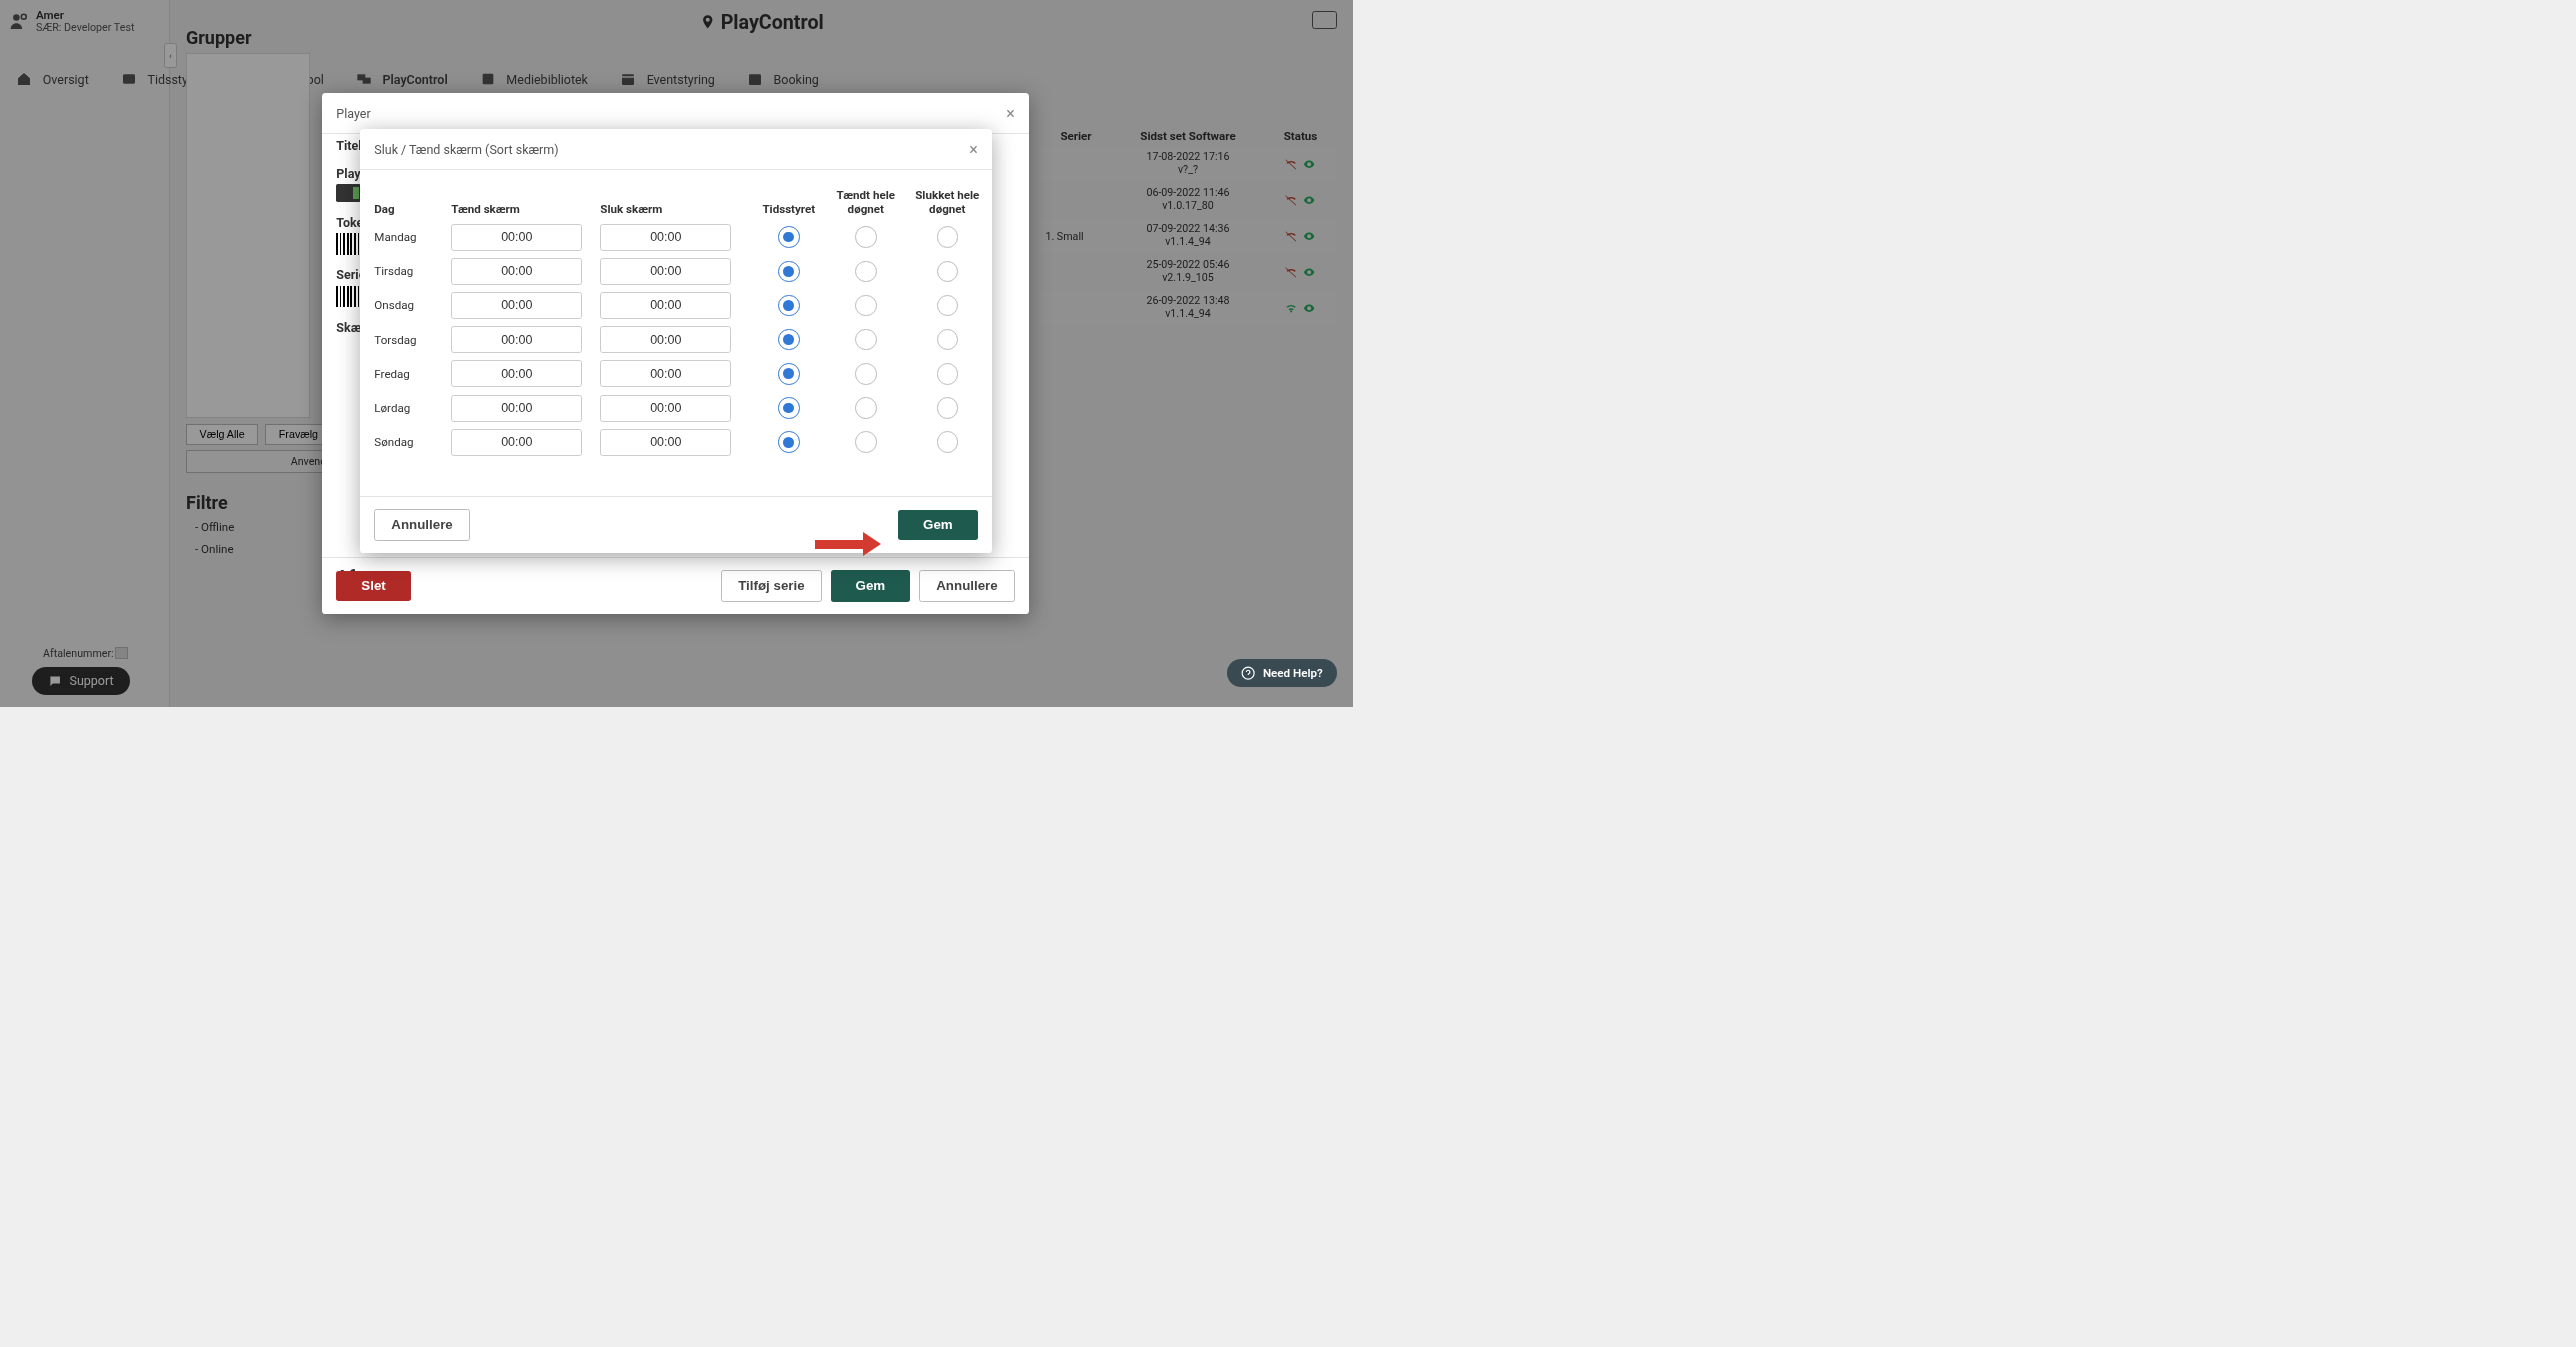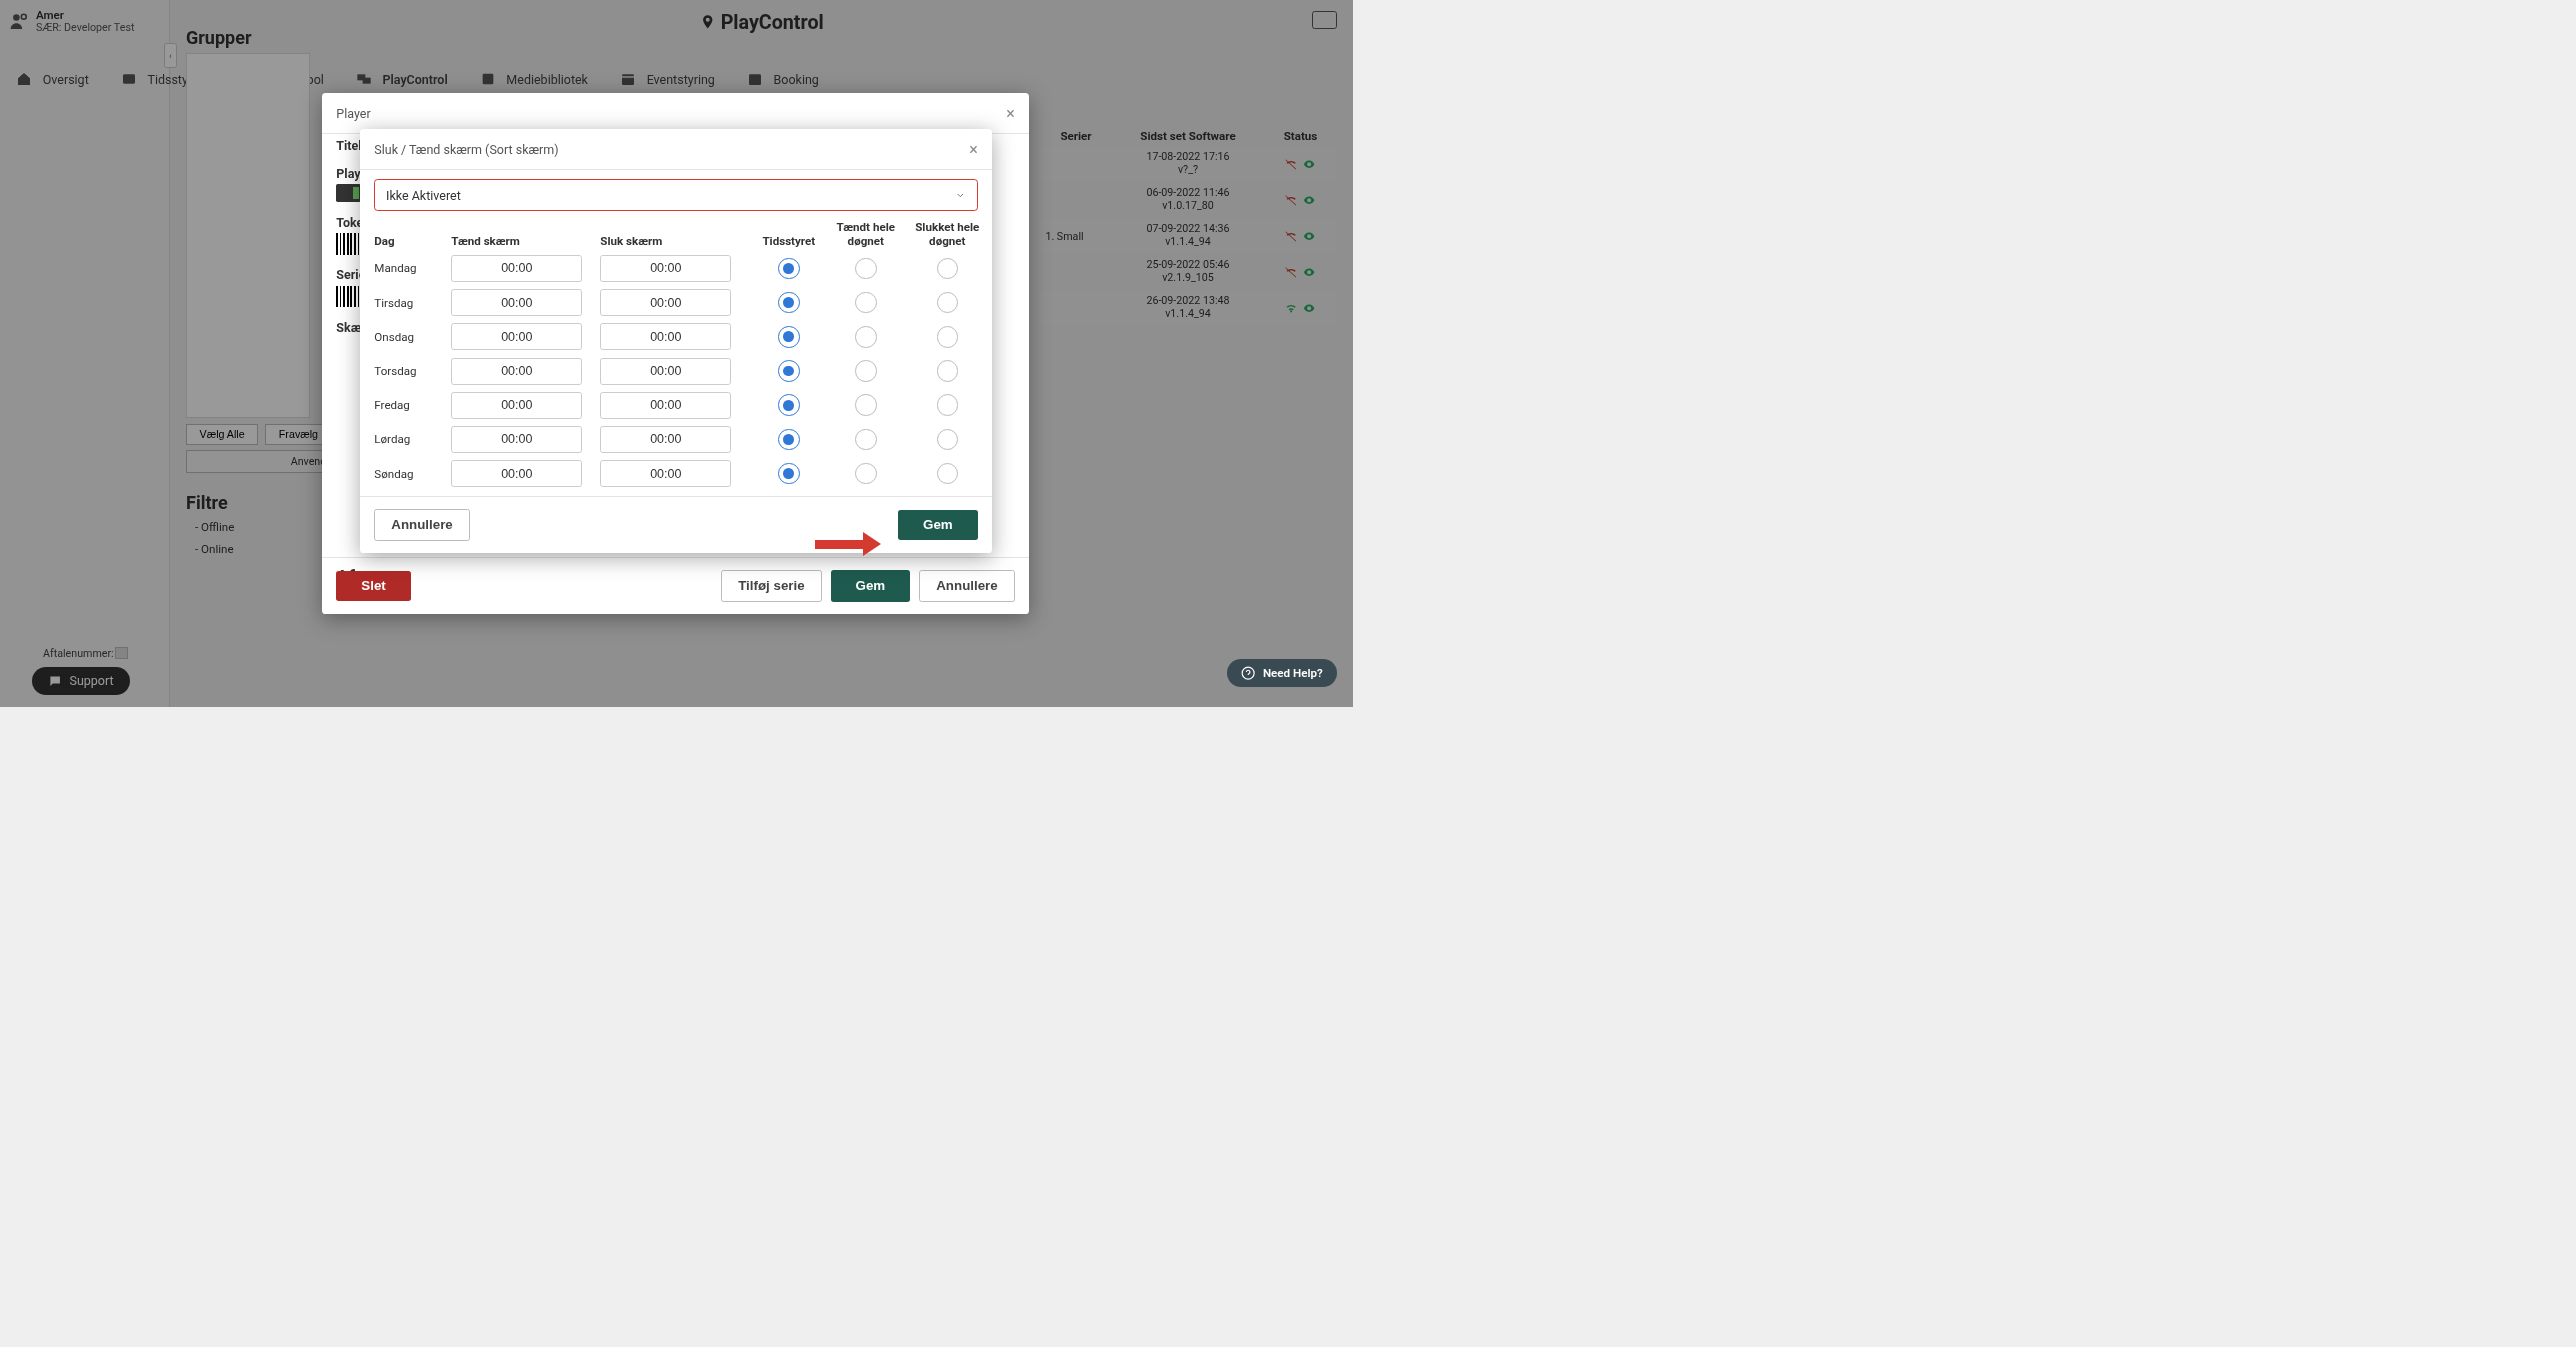--- a/index.html
+++ b/index.html
@@ -372,26 +372,20 @@
     </div>
   </div>
 </div>
 
 <div class="modal2">
   <div class="m2-head">
     <span>Sluk / Tænd skærm (Sort skærm)</span>
     <span class="x">×</span>
   </div>
   <div class="m2-body">
-    <div class="dd">
-      <span>Ikke Aktiveret</span>
-      <svg viewBox="0 0 24 24">
-          <polyline points="6 9 12 15 18 9"></polyline>
-        </svg>
-    </div>
     <div class="hdr">
       <div class="l">Dag</div>
       <div class="l">Tænd skærm</div>
       <div class="l">Sluk skærm</div>
       <div>Tidsstyret</div>
       <div>Tændt hele døgnet</div>
       <div>Slukket hele døgnet</div>
     </div>
     <div id="dayrows">
         <div class="rw">

